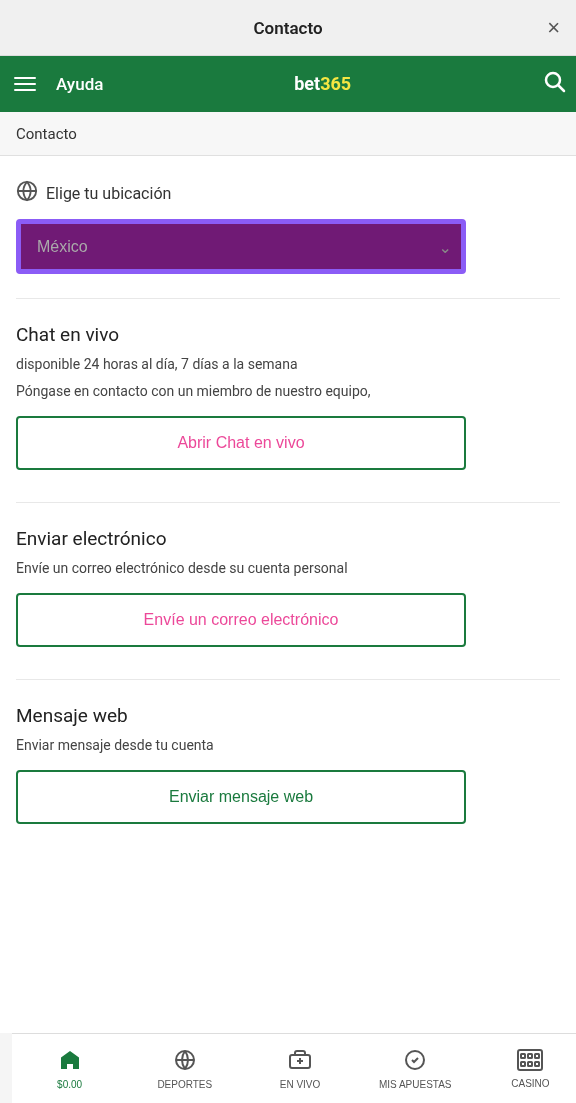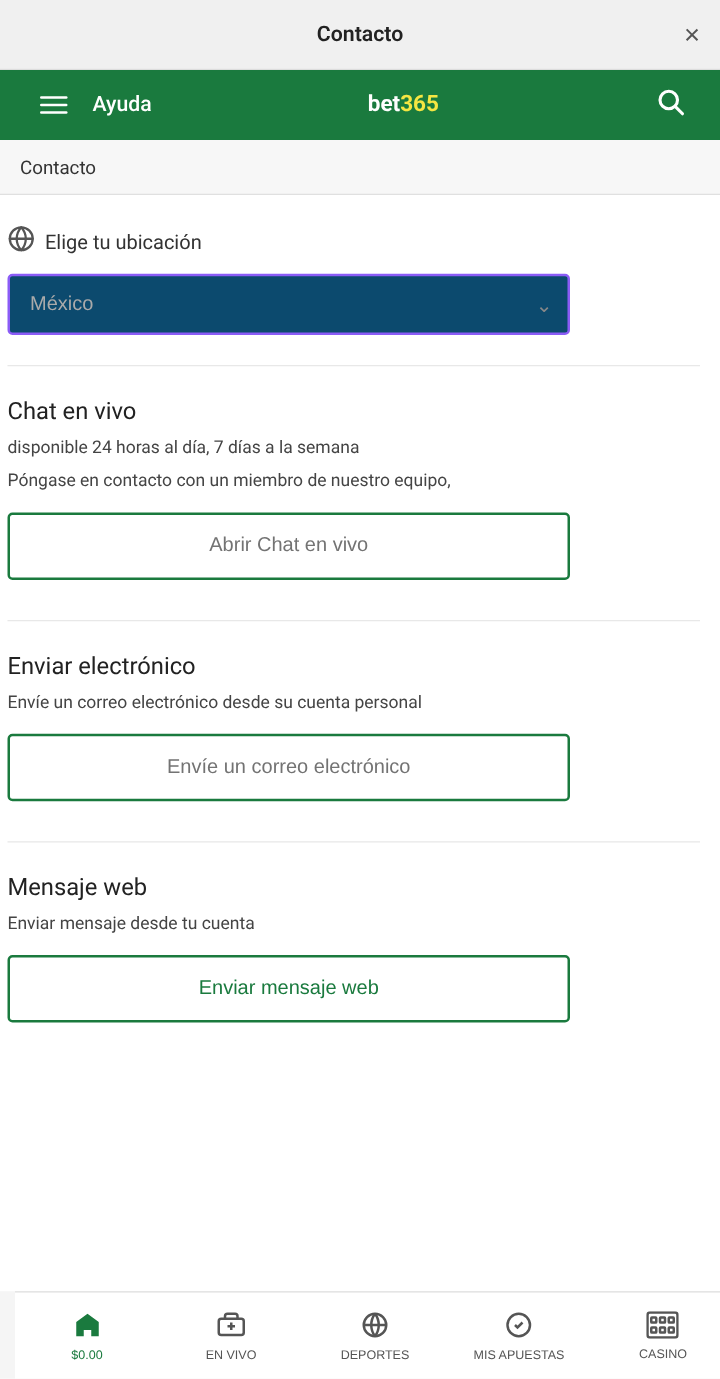--- a/index.html
+++ b/index.html
@@ -38,21 +38,21 @@
       border: none;
       line-height: 1;
     }
 
     
     .nav-header {
       background: #1a7a3e;
       display: flex;
       align-items: center;
       justify-content: space-between;
-      padding: 0 28px;
+      padding: 0 10px;
       height: 56px;
     }
     .nav-header .hamburger {
       color: white;
       font-size: 20px;
       cursor: pointer;
       display: flex;
       flex-direction: column;
       gap: 4px;
       padding: 4px;
@@ -106,21 +106,21 @@
       border-bottom: 1px solid #e0e0e0;
     }
     .breadcrumb-bar .breadcrumb-text {
       font-size: 15px;
       color: #333;
     }
 
     
     .main-content {
       background: white;
-      padding: 24px 16px 0 6px;
+      padding: 24px 16px 0 16px;
       height: calc(1103px - 56px - 56px - 44px - 70px);
       overflow-y: auto;
     }
 
     
     .location-section {
       margin-bottom: 24px;
     }
     .location-header {
       display: flex;
@@ -132,26 +132,26 @@
       font-size: 20px;
       color: #555;
     }
     .location-label {
       font-size: 16px;
       color: #333;
     }
     .location-select {
       width: 100%;
       max-width: 450px;
-      border: 2px solid #8b5cf6;
+      border: 5px solid #8b5cf6;
       border-radius: 4px;
       padding: 14px 16px;
       font-size: 16px;
       color: #aaa;
-      background: #0c4a6e;
+      background: #701a75;
       appearance: none;
       -webkit-appearance: none;
       cursor: pointer;
       position: relative;
     }
     .select-wrapper {
       position: relative;
       max-width: 450px;
     }
     .select-wrapper .chevron {
@@ -182,21 +182,21 @@
     }
     .section-btn {
       display: block;
       width: 100%;
       max-width: 450px;
       border: 2px solid #1a7a3e;
       border-radius: 4px;
       padding: 16px;
       font-size: 16px;
       font-weight: 500;
-      color: #737373;
+      color: #ec4899;
       background: white;
       cursor: pointer;
       text-align: center;
       margin-top: 14px;
     }
 
     
     .divider {
       border: none;
       border-top: 1px solid #e8e8e8;
@@ -361,39 +361,39 @@
       <svg width="24" height="24" viewBox="0 0 24 24" fill="#1a7a3e" xmlns="http://www.w3.org/2000/svg">
         <path d="M3 9.5L12 3l9 6.5V21H15v-5h-6v5H3V9.5z"></path>
       </svg>
     </span>
     <span class="nav-label" style="color:#1a7a3e;">$0.00</span>
   </button>
 
   <button class="nav-item">
     <span class="nav-icon">
       <svg width="24" height="24" viewBox="0 0 24 24" fill="none" stroke="#555" stroke-width="2" xmlns="http://www.w3.org/2000/svg">
+        <circle cx="12" cy="12" r="9"></circle>
+        <path d="M12 3c0 0 3 4 3 9s-3 9-3 9"></path>
+        <path d="M12 3c0 0-3 4-3 9s3 9 3 9"></path>
+        <line x1="3" y1="12" x2="21" y2="12"></line>
+      </svg>
+    </span>
+    <span class="nav-label">DEPORTES</span>
+  </button>
+
+  <button class="nav-item">
+    <span class="nav-icon">
+      <svg width="24" height="24" viewBox="0 0 24 24" fill="none" stroke="#555" stroke-width="2" xmlns="http://www.w3.org/2000/svg">
         <rect x="2" y="7" width="20" height="13" rx="2"></rect>
         <path d="M7 7V5a2 2 0 0 1 2-2h6a2 2 0 0 1 2 2v2"></path>
         <line x1="9" y1="13" x2="15" y2="13"></line>
         <line x1="12" y1="10" x2="12" y2="16"></line>
       </svg>
     </span>
     <span class="nav-label">EN VIVO</span>
-  </button>
-
-  <button class="nav-item">
-    <span class="nav-icon">
-      <svg width="24" height="24" viewBox="0 0 24 24" fill="none" stroke="#555" stroke-width="2" xmlns="http://www.w3.org/2000/svg">
-        <circle cx="12" cy="12" r="9"></circle>
-        <path d="M12 3c0 0 3 4 3 9s-3 9-3 9"></path>
-        <path d="M12 3c0 0-3 4-3 9s3 9 3 9"></path>
-        <line x1="3" y1="12" x2="21" y2="12"></line>
-      </svg>
-    </span>
-    <span class="nav-label">DEPORTES</span>
   </button>
 
   <button class="nav-item">
     <span class="nav-icon">
       <svg width="24" height="24" viewBox="0 0 24 24" fill="none" stroke="#555" stroke-width="2" xmlns="http://www.w3.org/2000/svg">
         <circle cx="12" cy="12" r="9"></circle>
         <path d="M9 12l2 2 4-4"></path>
       </svg>
     </span>
     <span class="nav-label">MIS APUESTAS</span>

